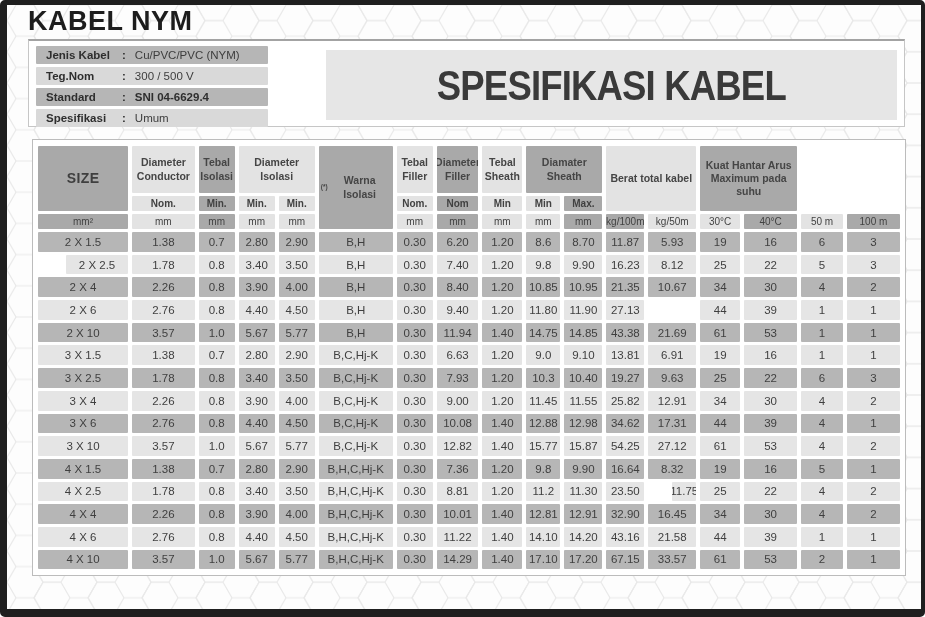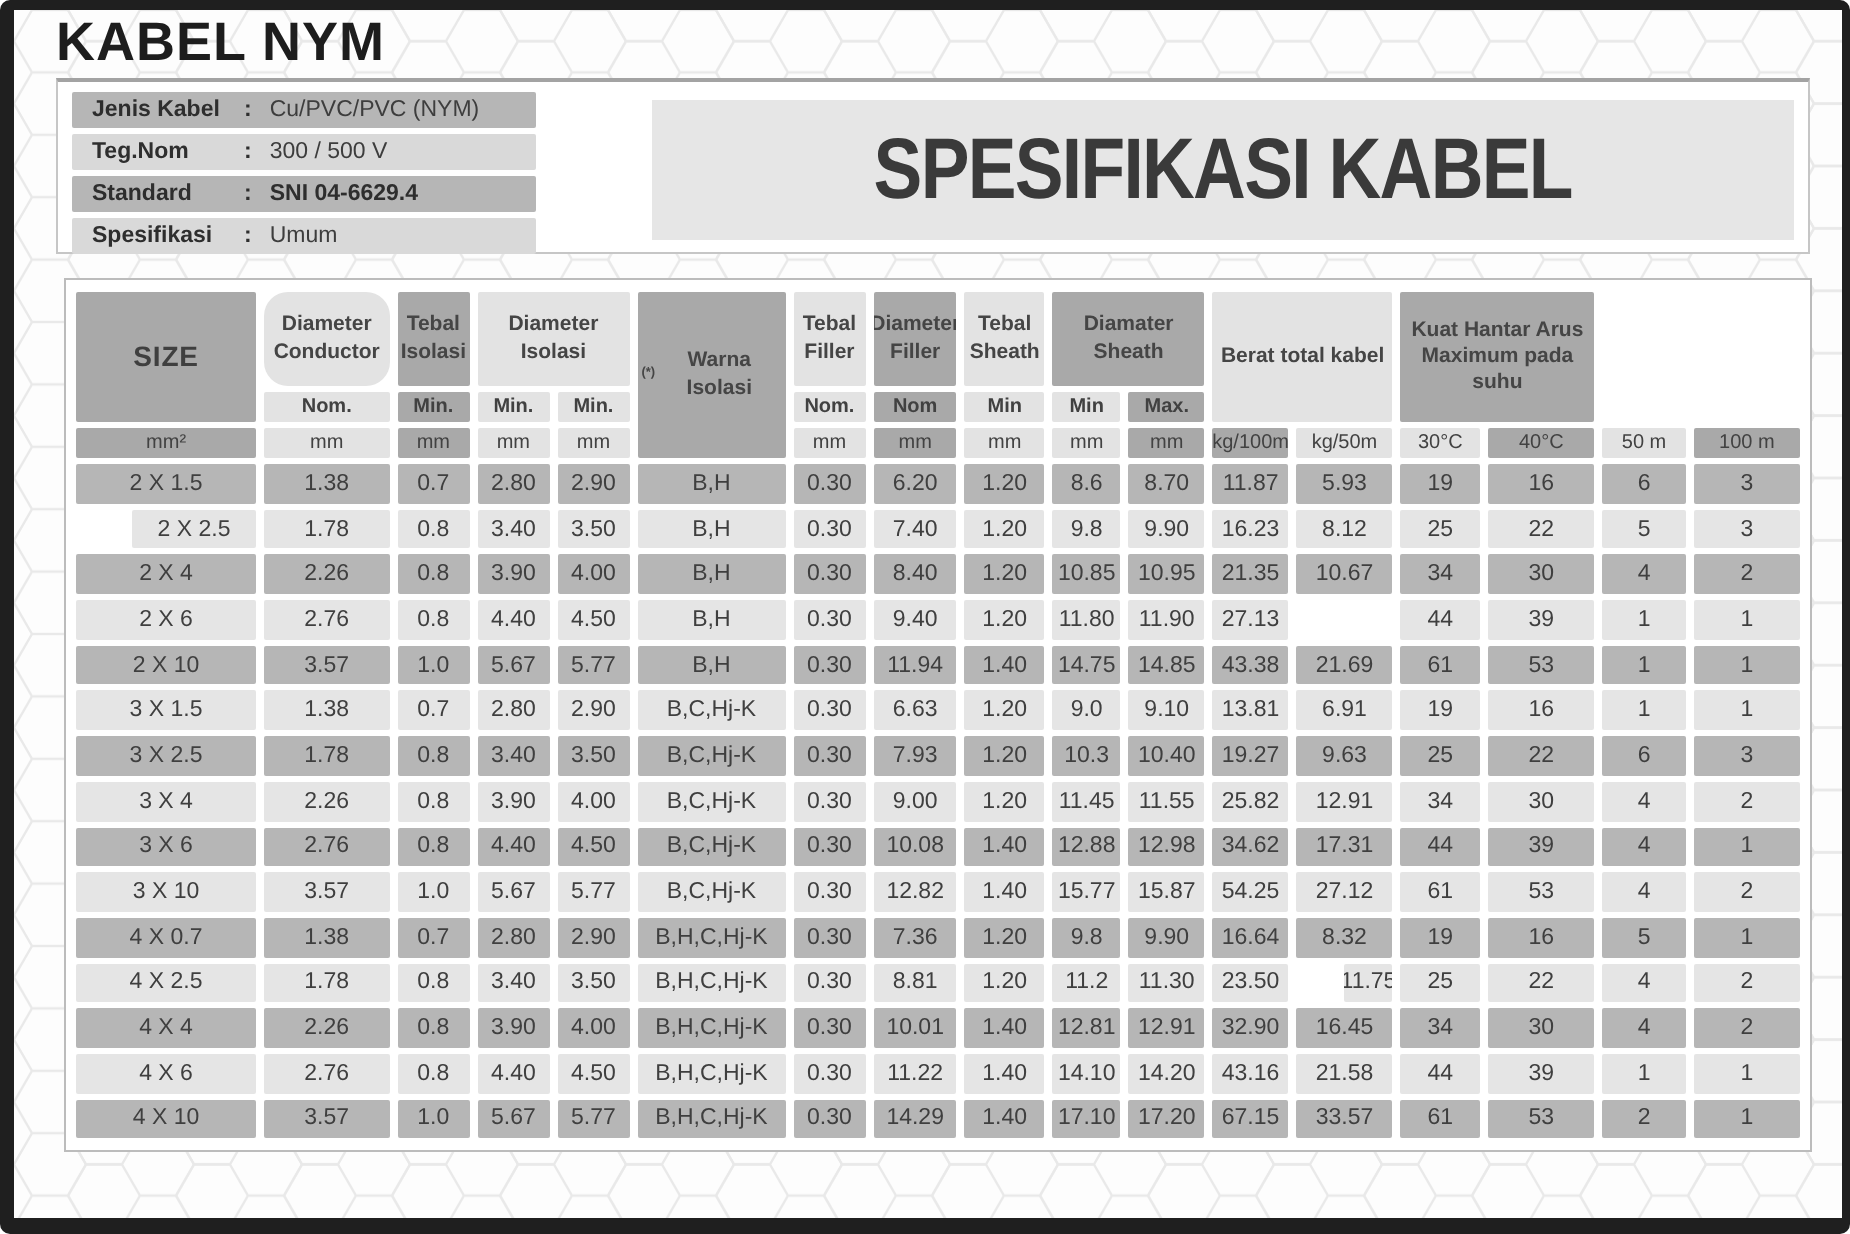--- a/index.html
+++ b/index.html
@@ -95,21 +95,21 @@
         </div>
       <div class="banner">
         <span class="banner-text">SPESIFIKASI KABEL</span>
       </div>
     </div>
 
     <div class="table-panel">
       <div class="grid" id="grid">
           <div class="c hl size-label hdark" style="grid-area: 1 / 1 / span 2 / span 1;">SIZE</div>
           <div class="c hu hdark" style="grid-area: 3 / 1 / span 1 / span 1;">mm²</div>
-          <div class="c hl hlight" style="grid-area: 1 / 2 / span 1 / span 1; border-radius: 12px;">Diameter Conductor</div>
+          <div class="c hl hlight" style="grid-area: 1 / 2 / span 1 / span 1;">Diameter Conductor</div>
           <div class="c hs hlight" style="grid-area: 2 / 2 / span 1 / span 1;">Nom.</div>
           <div class="c hu hlight" style="grid-area: 3 / 2 / span 1 / span 1;">mm</div>
           <div class="c hl hdark" style="grid-area: 1 / 3 / span 1 / span 1;">Tebal Isolasi</div>
           <div class="c hs hdark" style="grid-area: 2 / 3 / span 1 / span 1;">Min.</div>
           <div class="c hu hdark" style="grid-area: 3 / 3 / span 1 / span 1;">mm</div>
           <div class="c hl hlight" style="grid-area: 1 / 4 / span 1 / span 2;">Diameter Isolasi</div>
           <div class="c hs hlight" style="grid-area: 2 / 4 / span 1 / span 1;">Min.</div>
           <div class="c hs hlight" style="grid-area: 2 / 5 / span 1 / span 1;">Min.</div>
           <div class="c hu hlight" style="grid-area: 3 / 4 / span 1 / span 1;">mm</div>
           <div class="c hu hlight" style="grid-area: 3 / 5 / span 1 / span 1;">mm</div>
@@ -299,21 +299,21 @@
           <div class="c bc blight" style="grid-area: 13 / 8 / span 1 / span 1;">12.82</div>
           <div class="c bc blight" style="grid-area: 13 / 9 / span 1 / span 1;">1.40</div>
           <div class="c bc blight" style="grid-area: 13 / 10 / span 1 / span 1;">15.77</div>
           <div class="c bc blight" style="grid-area: 13 / 11 / span 1 / span 1;">15.87</div>
           <div class="c bc blight" style="grid-area: 13 / 12 / span 1 / span 1;">54.25</div>
           <div class="c bc blight" style="grid-area: 13 / 13 / span 1 / span 1;">27.12</div>
           <div class="c bc blight" style="grid-area: 13 / 14 / span 1 / span 1;">61</div>
           <div class="c bc blight" style="grid-area: 13 / 15 / span 1 / span 1;">53</div>
           <div class="c bc blight" style="grid-area: 13 / 16 / span 1 / span 1;">4</div>
           <div class="c bc blight" style="grid-area: 13 / 17 / span 1 / span 1;">2</div>
-          <div class="c bc bdark" style="grid-area: 14 / 1 / span 1 / span 1;">4 X 0.7</div>
+          <div class="c bc bdark" style="grid-area: 14 / 1 / span 1 / span 1;">4 X 1.5</div>
           <div class="c bc bdark" style="grid-area: 14 / 2 / span 1 / span 1;">1.38</div>
           <div class="c bc bdark" style="grid-area: 14 / 3 / span 1 / span 1;">0.7</div>
           <div class="c bc bdark" style="grid-area: 14 / 4 / span 1 / span 1;">2.80</div>
           <div class="c bc bdark" style="grid-area: 14 / 5 / span 1 / span 1;">2.90</div>
           <div class="c bc bdark" style="grid-area: 14 / 6 / span 1 / span 1;">B,H,C,Hj-K</div>
           <div class="c bc bdark" style="grid-area: 14 / 7 / span 1 / span 1;">0.30</div>
           <div class="c bc bdark" style="grid-area: 14 / 8 / span 1 / span 1;">7.36</div>
           <div class="c bc bdark" style="grid-area: 14 / 9 / span 1 / span 1;">1.20</div>
           <div class="c bc bdark" style="grid-area: 14 / 10 / span 1 / span 1;">9.8</div>
           <div class="c bc bdark" style="grid-area: 14 / 11 / span 1 / span 1;">9.90</div>

